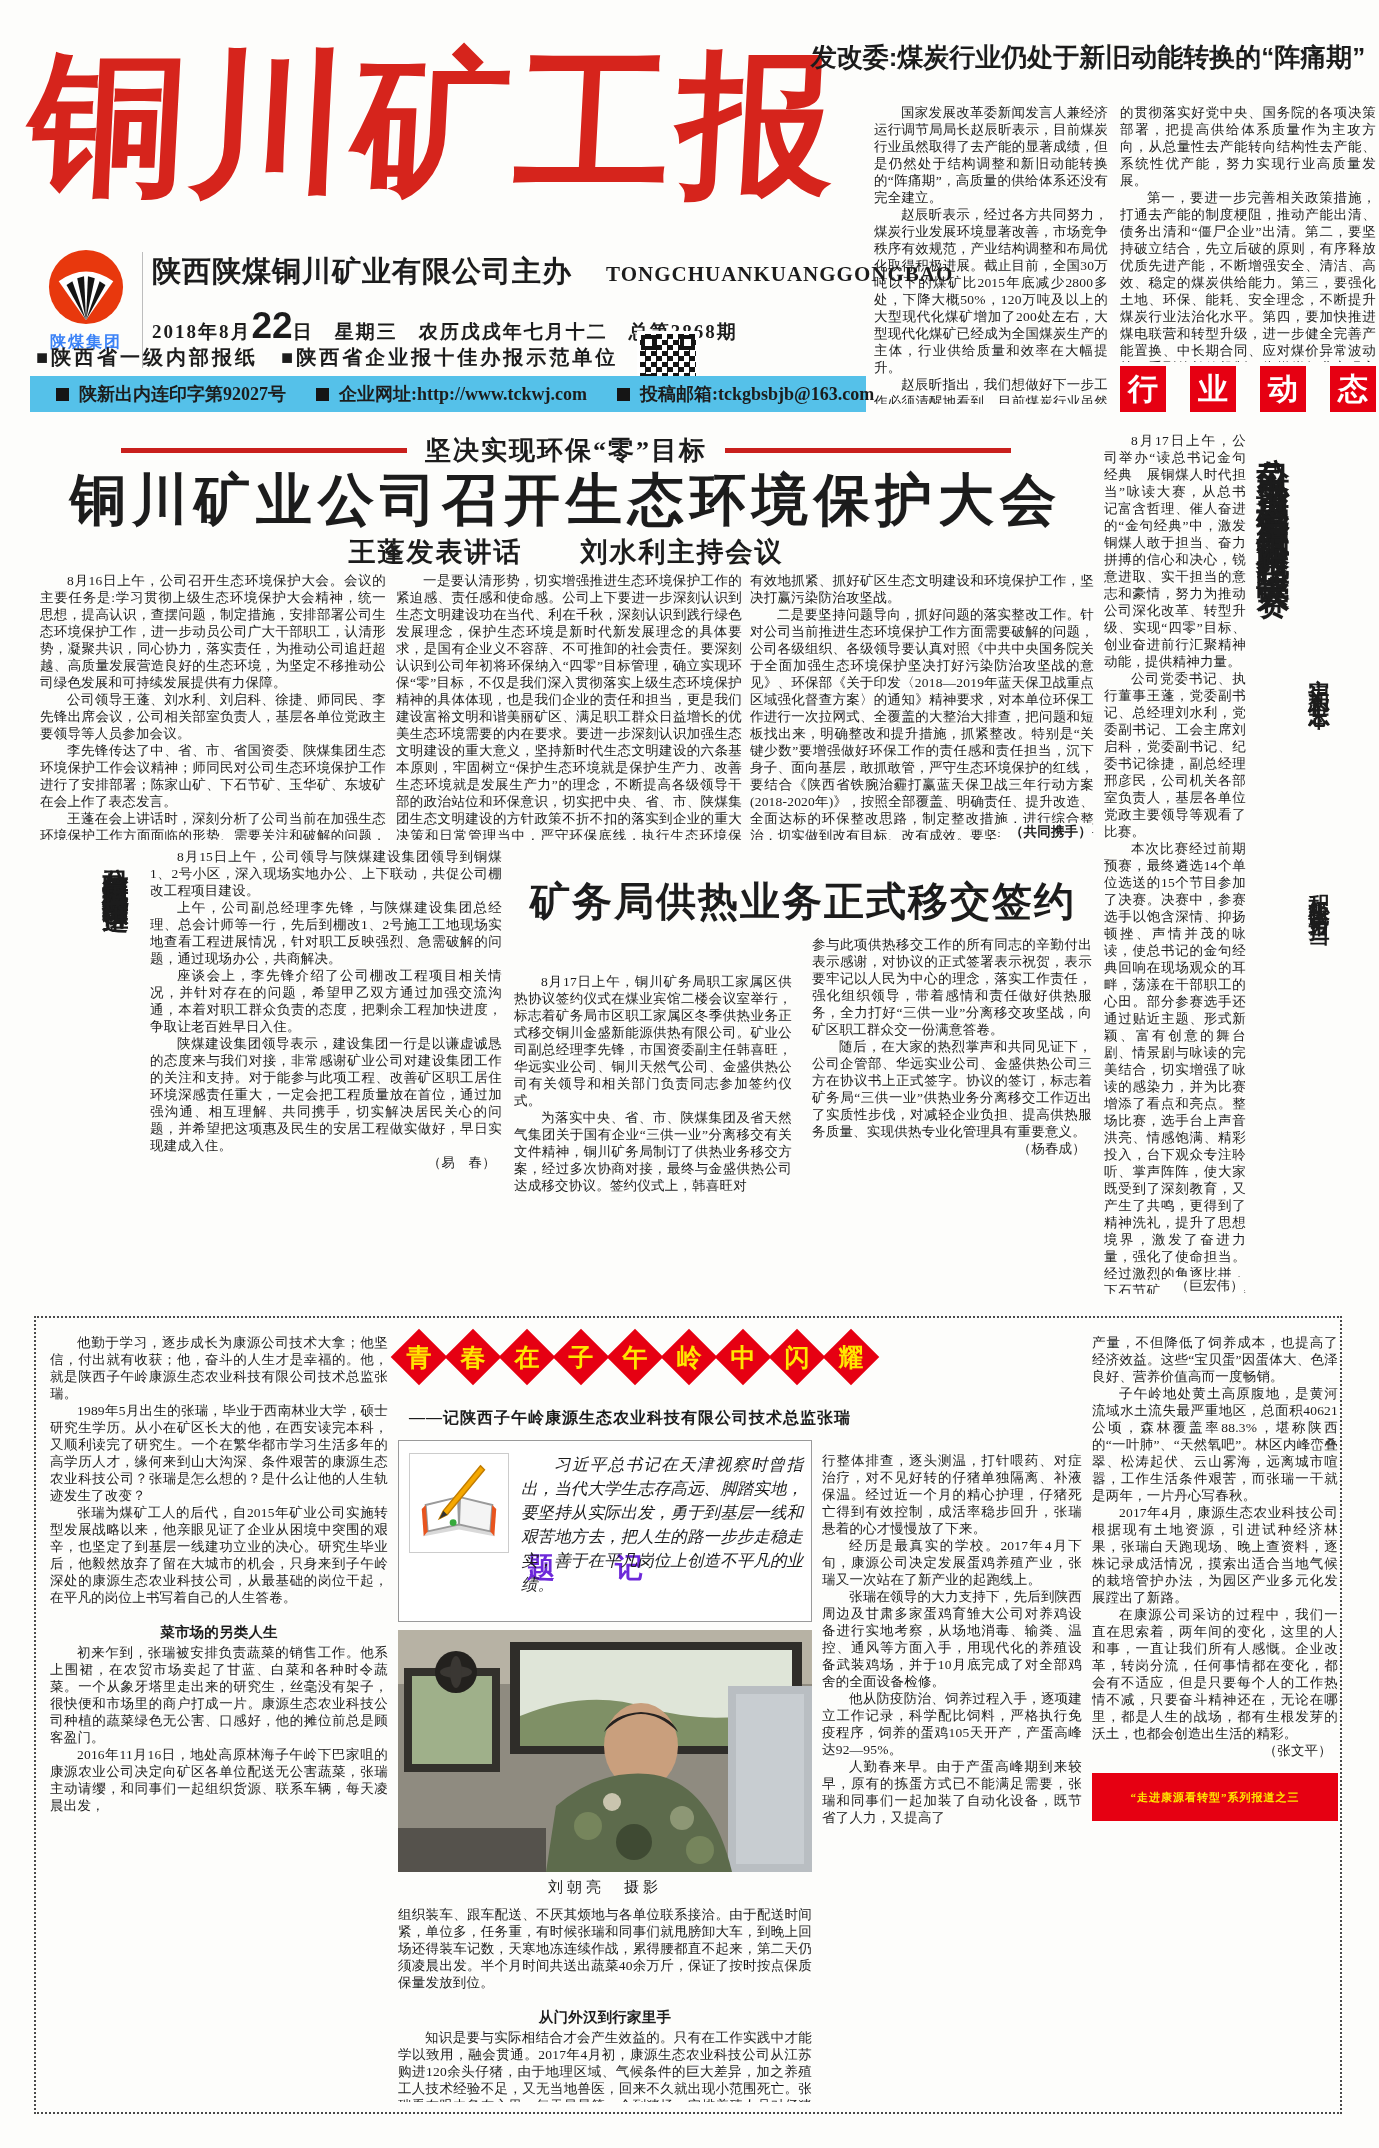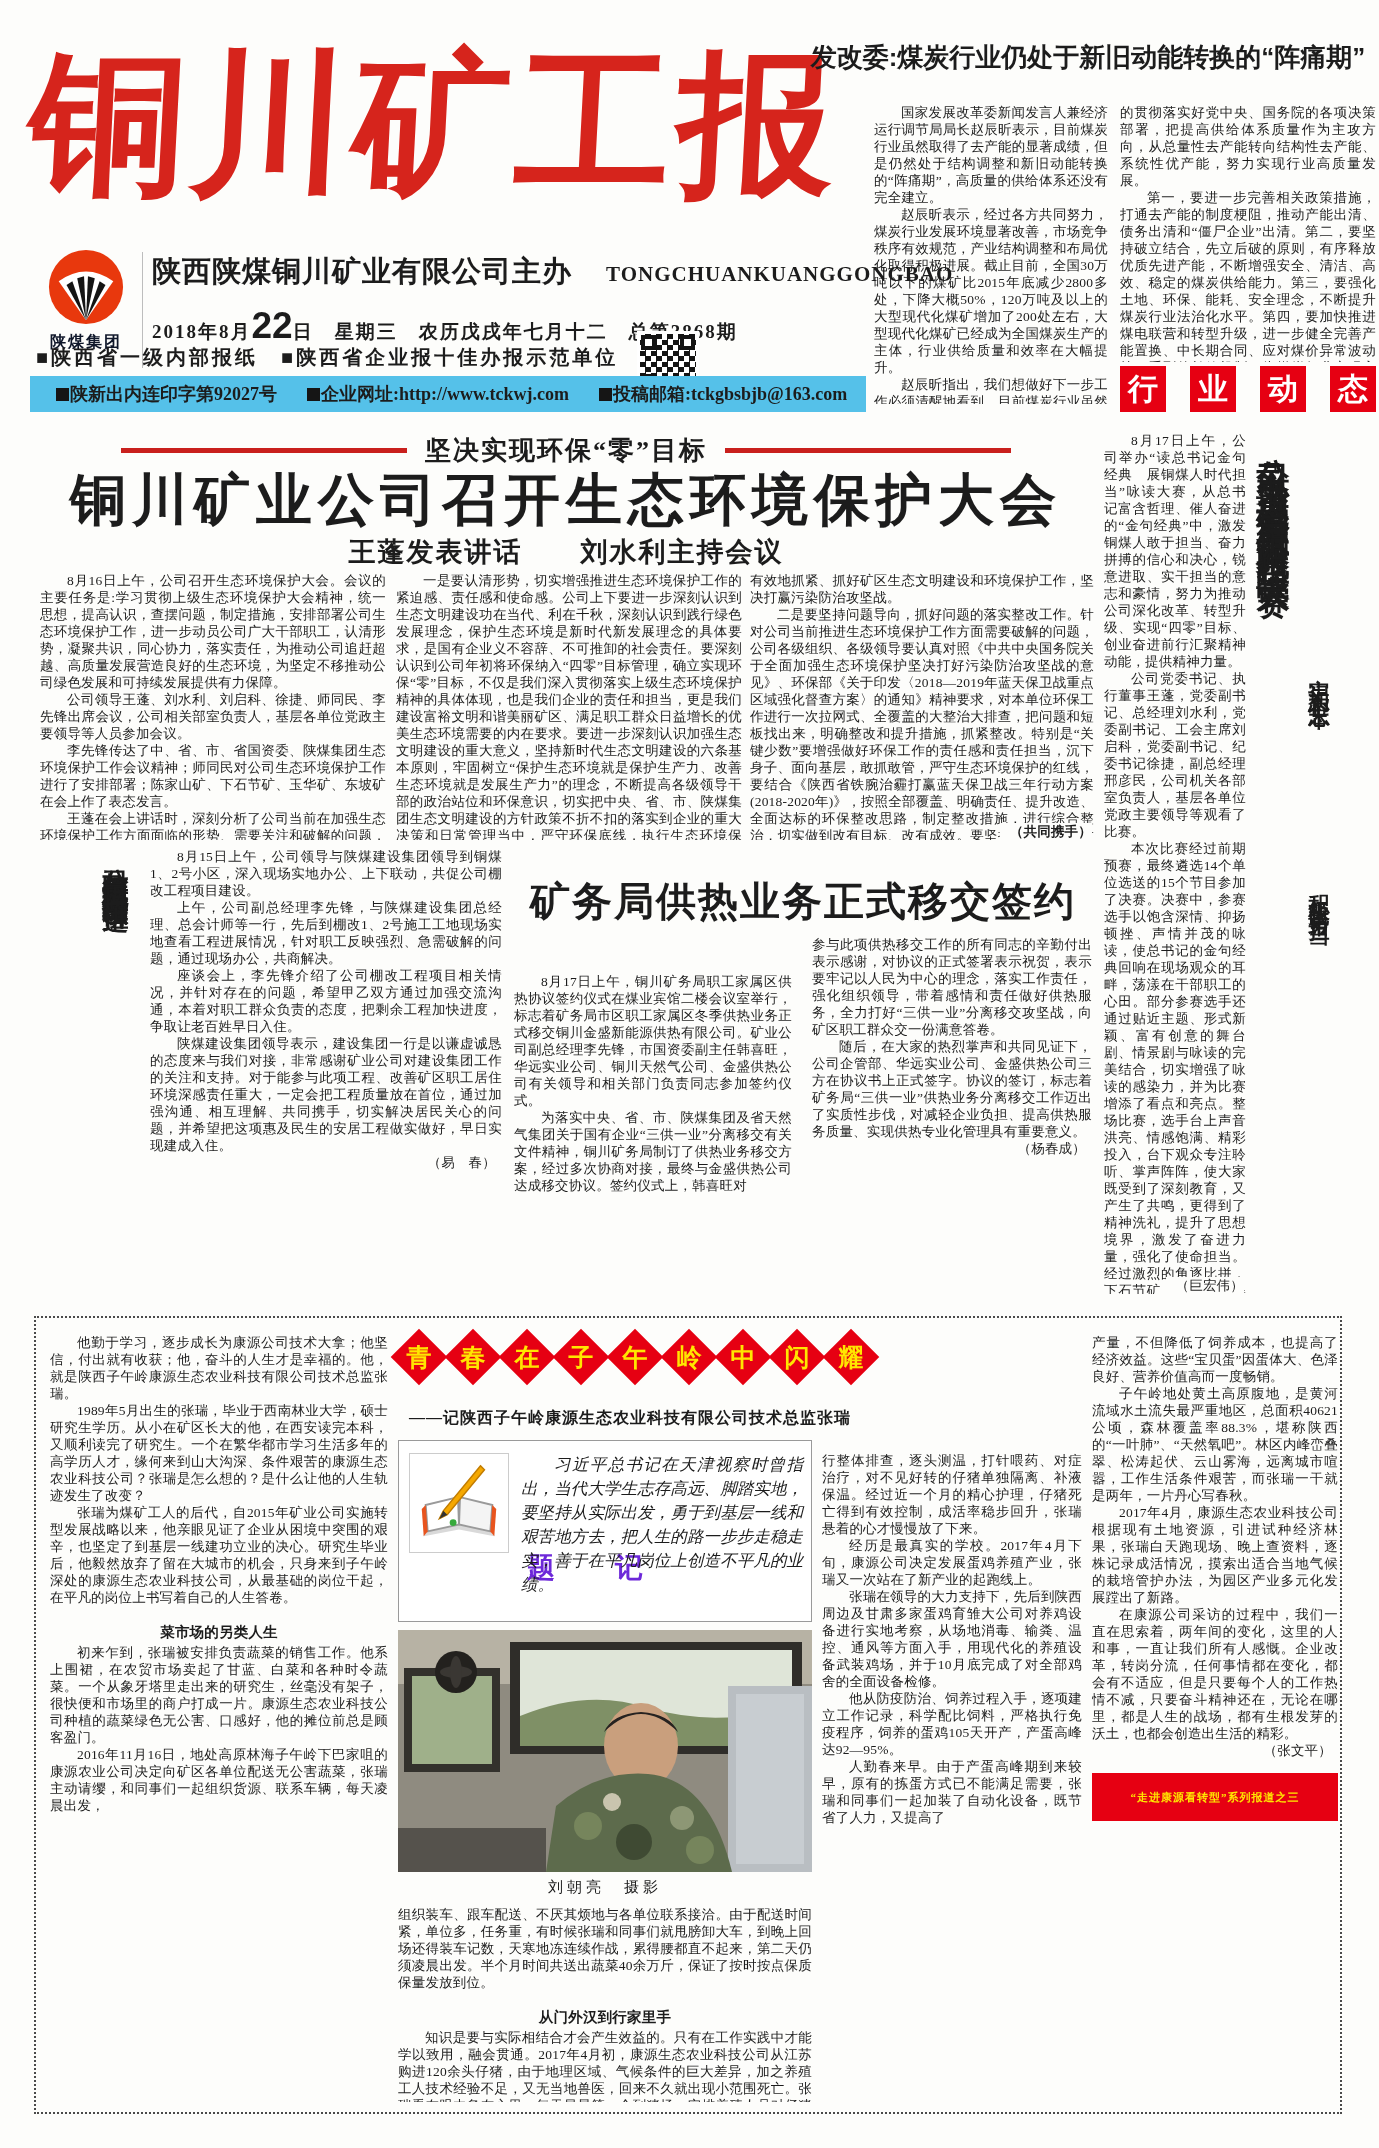--- a/index.html
+++ b/index.html
@@ -17,21 +17,21 @@
   .mast-title{left:30px;top:6px;width:836px;height:240px;font-size:156px;font-weight:900;color:#d6241c;
               letter-spacing:6px;line-height:240px;white-space:nowrap;transform:skewX(-3deg);}
   .pub-line{left:152px;top:252px;width:720px;white-space:nowrap;}
   .pub-cn{font-weight:900;font-size:29px;letter-spacing:1px;}
   .pub-py{font-weight:bold;font-size:21px;margin-left:34px;letter-spacing:1px;}
   .date-line{left:152px;top:305px;width:740px;font-weight:bold;font-size:19px;white-space:nowrap;letter-spacing:2px;}
   .date-day{font-size:37px;font-weight:bold;font-family:"Liberation Sans","DejaVu Sans",sans-serif;letter-spacing:0;}
   .honors{left:36px;top:344px;width:600px;font-weight:bold;font-size:20px;letter-spacing:3px;white-space:nowrap;}
   .bluebar{left:30px;top:376px;width:836px;height:36px;background:#55c1e9;display:flex;align-items:center;
            gap:30px;padding:0 26px;box-sizing:border-box;font-weight:bold;font-size:18px;white-space:nowrap;}
-  .bluebar .item{display:flex;align-items:center;gap:1px;}
+  .bluebar .item{display:flex;align-items:center;gap:10px;}
   .sq{width:13px;height:13px;background:#151515;flex:0 0 auto;}
   .qr{left:640px;top:334px;width:56px;height:56px;
       background:repeating-conic-gradient(#141414 0% 25%, #ffffff 0% 50%) 0 0 / 11px 11px;outline:3px solid #fff;}
   .qr i{position:absolute;width:15px;height:15px;border:4px solid #141414;background:#fff;box-sizing:border-box;}
   .qr i.a{left:1px;top:1px;} .qr i.b{right:1px;top:1px;} .qr i.c{left:1px;bottom:1px;}
   .policy-title{left:800px;top:40px;width:576px;font-size:26px;font-weight:900;text-align:center;white-space:nowrap;}
   .tagrow{left:1120px;top:366px;width:256px;display:flex;justify-content:space-between;}
   .tag{width:46px;height:46px;background:#e60012;color:#fff;font-weight:900;font-size:30px;
        display:flex;align-items:center;justify-content:center;}
   .kicker{left:40px;top:433px;width:1052px;display:flex;align-items:center;justify-content:center;gap:18px;}
@@ -55,21 +55,21 @@
   .tiji{left:398px;top:1440px;width:414px;height:182px;border:1px solid #9a9a9a;box-sizing:border-box;background:#fff;}
   .tiji-icon{position:absolute;left:10px;top:12px;width:100px;height:100px;border:1px solid #ccc;box-sizing:border-box;}
   .tiji-label{position:absolute;left:128px;top:108px;color:#6d28d9;font-size:28px;font-weight:900;letter-spacing:16px;white-space:nowrap;}
   .tiji-quote{position:absolute;left:122px;top:12px;width:282px;font-size:16.5px;line-height:24px;
               font-style:italic;text-align:justify;text-indent:2em;}
   .photo{left:398px;top:1630px;width:414px;height:242px;background:#8f8b80;}
   .caption{left:398px;top:1878px;width:414px;text-align:center;font-weight:normal;font-size:15px;letter-spacing:4px;}
   .banner{width:246px;height:48px;background:#e60012;color:#ffe600;font-weight:900;font-size:11px;
           display:flex;align-items:center;justify-content:center;letter-spacing:1px;margin-top:14px;white-space:nowrap;}
   .logo-wrap{left:36px;top:248px;width:100px;text-align:center;}
-  .logo-txt{color:#0f172a;font-weight:900;font-size:16px;letter-spacing:2px;margin-top:2px;}
+  .logo-txt{color:#3b82f6;font-weight:900;font-size:16px;letter-spacing:2px;margin-top:2px;}
   .vdiv{left:142px;top:252px;width:1px;height:116px;background:#bdbdbd;}
   .turn{text-align:right;font-weight:bold;text-indent:0;}
 </style>
 </head>
 <body>
 
 <div class="page">
 
   <div class="abs mast-title">铜川矿工报</div>
 

